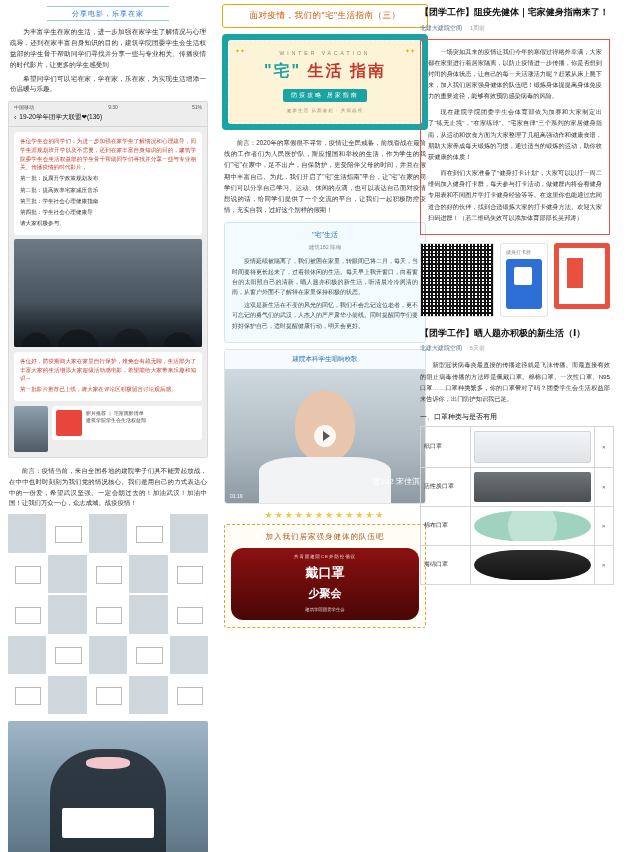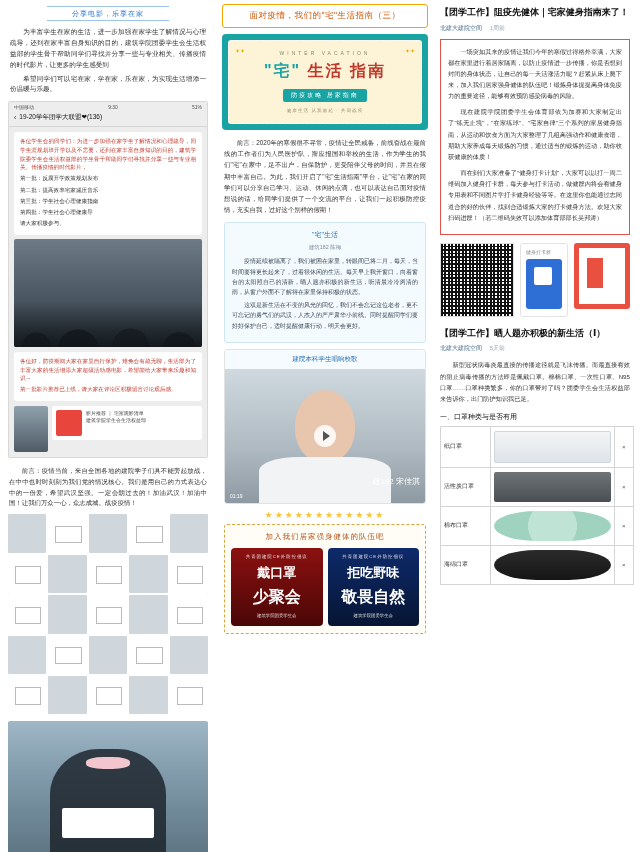--- a/index.html
+++ b/index.html
@@ -7,21 +7,21 @@
     width:640px;height:852px;
     background:#ffffff;
     font-family:"Liberation Sans","DejaVu Sans",sans-serif;
     color:#222;
     overflow:hidden;
   }
   .page{position:relative;width:640px;height:852px;}
   .col{position:absolute;top:0;box-sizing:border-box;}
   .col1{left:0;width:216px;padding:4px 6px;}
   .col2{left:216px;width:218px;padding:4px 6px;}
-  .col3{left:432px;width:206px;padding:4px 6px;}
+  .col3{left:412px;width:206px;padding:4px 6px;}
 
   
   .ribbon{
     display:block;margin:2px auto 6px;width:122px;text-align:center;
     font-size:7px;color:#2f7bd6;border-top:1px solid #9fc4ea;border-bottom:1px solid #9fc4ea;
     padding:1.5px 0;letter-spacing:1px;
   }
   .c1-intro{font-size:6.6px;line-height:1.65;color:#333;text-align:justify;padding:0 4px;}
   .c1-intro p{margin:0 0 3px;text-indent:2em;}
 
@@ -165,27 +165,27 @@
   .vtime{position:absolute;left:5px;bottom:4px;font-size:5px;color:#fff;}
   .vlabel{position:absolute;right:5px;bottom:16px;font-size:8px;color:#fff;line-height:1.2;text-align:right;}
 
   .stars-row{text-align:center;font-size:9px;color:#f5c542;letter-spacing:2px;margin:6px 0 2px;}
   .proposal{
     margin:4px 2px;border:1px dashed #d9a441;border-radius:3px;background:#fffdf5;padding:7px 6px;
   }
   .proposal h5{margin:0;font-size:7.5px;color:#b0541c;text-align:center;font-weight:normal;letter-spacing:1px;}
   .two-posters{display:flex;gap:5px;margin-top:6px;}
   .pp{
-    flex:1;border-radius:4px;padding:6px 4px 8px;color:#fff;text-align:center;
+    flex:1;border-radius:12px;padding:6px 4px 8px;color:#fff;text-align:center;
     background:linear-gradient(180deg,#8c1111 0%,#4a0606 100%);
   }
   .pp.blue{background:linear-gradient(180deg,#0e2a6b 0%,#061533 100%);}
   .pp .pt{font-size:4.4px;opacity:.85;letter-spacing:1px;}
   .pp .ph{font-size:13px;font-weight:bold;margin-top:6px;line-height:1.25;}
-  .pp .ph.small{font-size:16px;}
+  .pp .ph.small{font-size:11px;}
   .pp .pf{font-size:4.4px;opacity:.8;margin-top:6px;}
 
   
   .art-title{
     font-size:9px;font-weight:bold;color:#111;line-height:1.5;margin:2px 2px 4px;
   }
   .art-meta{font-size:6px;color:#6b7a86;margin:0 2px 6px;}
   .art-meta .src{color:#4a6e8f;}
   .art-meta .time{margin-left:6px;color:#9aa7b1;}
   .frame-red{border:1px solid #e2534a;padding:6px 7px;margin:0 2px;}
@@ -417,26 +417,20 @@
 
     <div class="stars-row">★★★★★★★★★★★★</div>
 
     <div class="proposal">
       <h5>加入我们居家强身健体的队伍吧</h5>
       <div class="two-posters">
         <div class="pp">
           <div class="pt">共青团建院CE外防控倡议</div>
           <div class="ph">戴口罩</div>
           <div class="ph small">少聚会</div>
-          <div class="pf">建筑学院团委学生会</div>
-        </div>
-        <div class="pp blue">
-          <div class="pt">共青团建院CE外防控倡议</div>
-          <div class="ph">拒吃野味</div>
-          <div class="ph small">敬畏自然</div>
           <div class="pf">建筑学院团委学生会</div>
         </div>
       </div>
     </div>
 
   </div>
 
   <div class="col col3">
 
     <div class="art-title">【团学工作】阻疫先健体｜宅家健身指南来了！</div>

